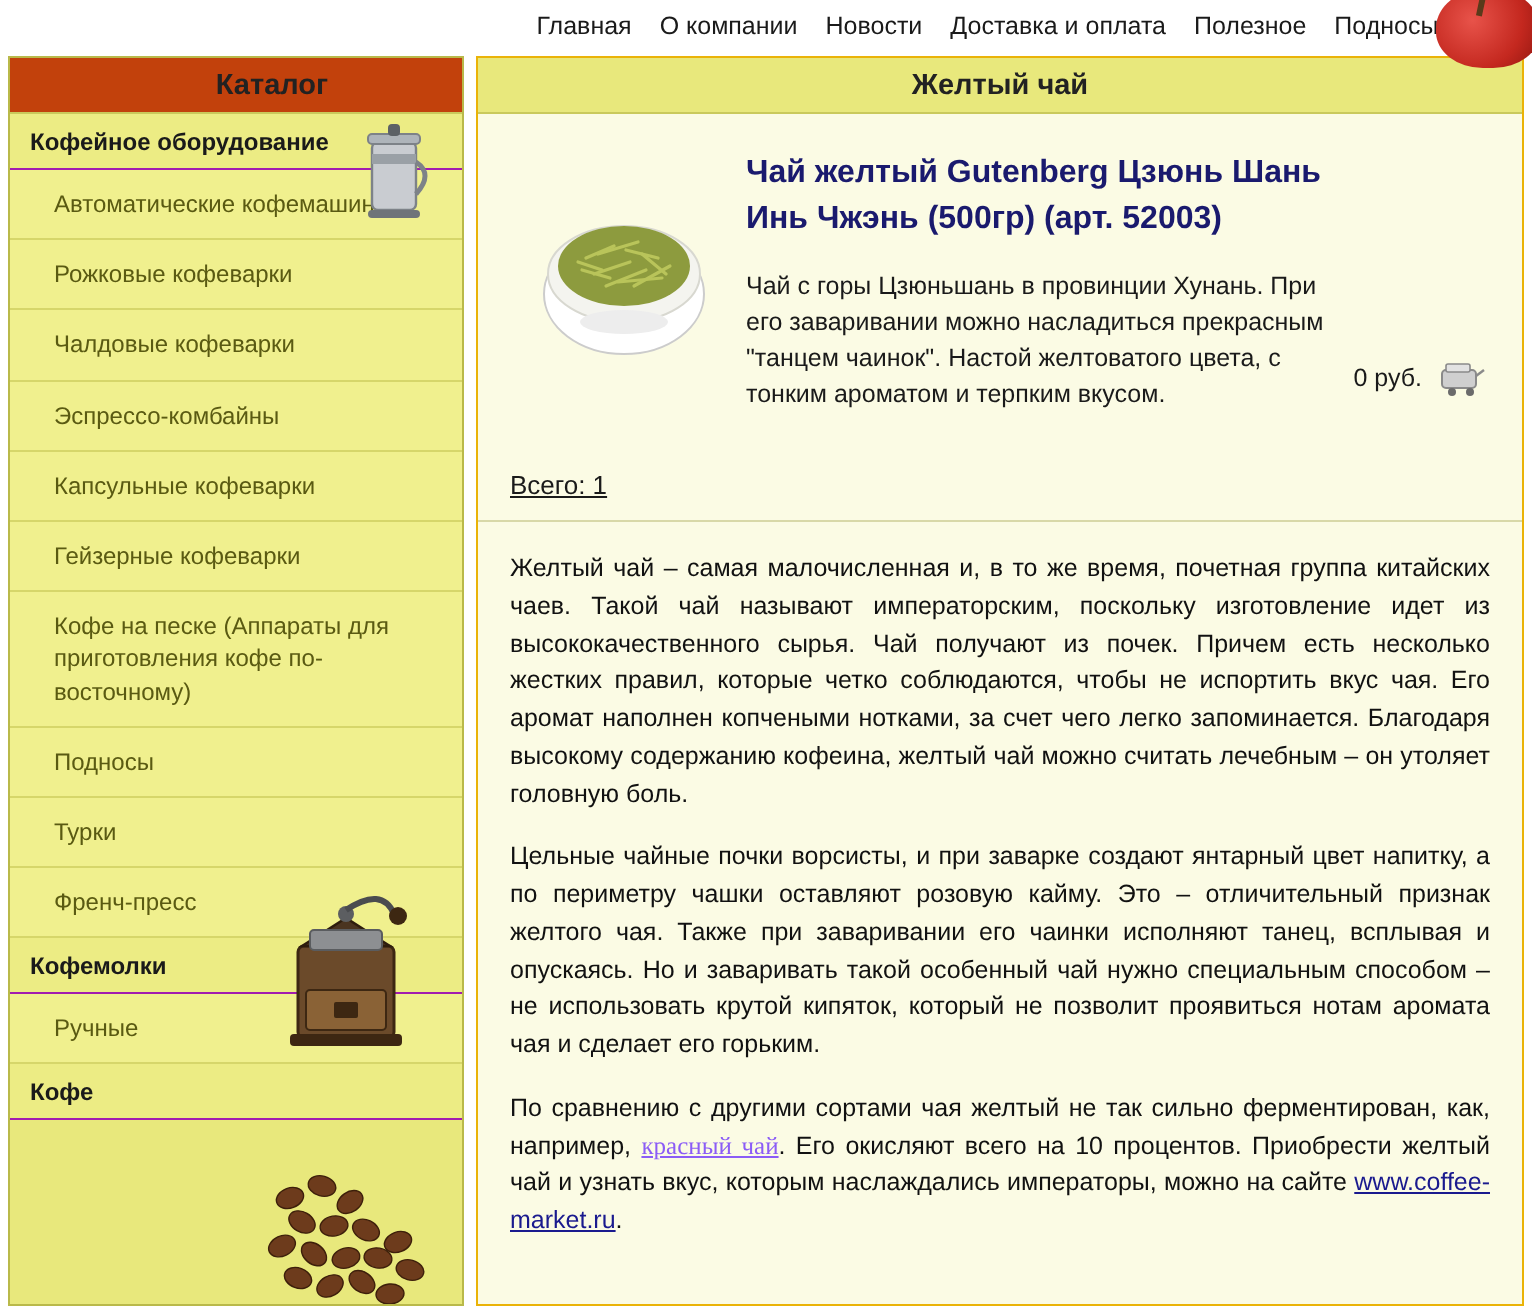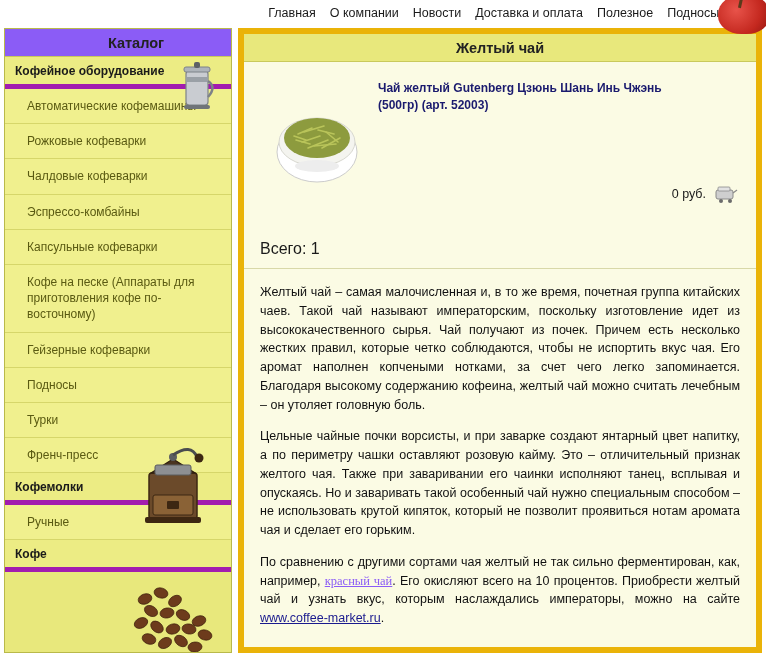--- a/index.html
+++ b/index.html
@@ -63,31 +63,31 @@
     border: 1px solid #b9b94a;
     overflow: hidden;
   }
   .sidebar-title {
     height: 28px;
     line-height: 28px;
     text-align: center;
     font-weight: bold;
     font-size: 14.5px;
     color: #222;
-    background: #8b5cf6;
+    background: #c2410c;
     border-bottom: 1px solid #c9c95c;
     padding-left: 36px;
   }
   .cat-head {
     font-weight: bold;
     font-size: 12px;
     color: #1a1a1a;
     padding: 7px 10px 6px 10px;
     background: #ecec84;
-    border-bottom: 5px solid #a21caf;
+    border-bottom: 1px solid #a21caf;
   }
   .cat-item {
     font-size: 12px;
     color: #5a5a12;
     padding: 9px 10px 9px 22px;
     border-bottom: 1px solid #d6d66a;
     background: #f0f08e;
     line-height: 1.35;
     cursor: pointer;
   }
@@ -112,21 +112,21 @@
     z-index: 3;
   }
 
   
   .content {
     position: absolute;
     top: 28px; left: 238px;
     width: 524px;
     height: 625px;
     background: #fbfbe4;
-    border: 6px solid #eab308;
+    border: 1px solid #eab308;
     overflow: hidden;
   }
   .content-title {
     height: 28px;
     line-height: 28px;
     text-align: center;
     font-weight: bold;
     font-size: 14.5px;
     color: #222;
     background: #e8e87c;
@@ -141,21 +141,21 @@
     position: absolute;
     left: 24px; top: 28px;
     width: 98px; height: 98px;
   }
   .product-body {
     margin-left: 118px;
     margin-right: 78px;
   }
   .product-name {
     font-weight: bold;
-    font-size: 12px;
+    font-size: 16px;
     color: #1a1a6e;
     line-height: 1.45;
     margin-bottom: 14px;
     cursor: pointer;
   }
   .product-desc {
     font-size: 12.5px;
     color: #1a1a1a;
     line-height: 1.42;
   }
@@ -168,23 +168,24 @@
     font-size: 12.5px;
     color: #1a1a1a;
     white-space: nowrap;
   }
   .cart-btn {
     width: 28px; height: 20px;
     cursor: pointer;
   }
   .total-row {
     padding: 8px 16px 10px 16px;
-    font-size: 16px;
+    font-size: 13px;
     color: #1a1a1a;
     border-bottom: 1px solid #d8d8a8;
+    text-decoration: underline;
   }
   .article {
     padding: 14px 16px 16px 16px;
   }
   .article p {
     font-size: 12.5px;
     color: #111;
     text-align: justify;
     line-height: 1.5;
     margin: 0 0 13px 0;
@@ -220,22 +221,22 @@
 
   <div class="sidebar">
     <div class="sidebar-title">Каталог</div>
 
     <div class="cat-head">Кофейное оборудование</div>
     <div class="cat-item">Автоматические кофемашины</div>
     <div class="cat-item">Рожковые кофеварки</div>
     <div class="cat-item">Чалдовые кофеварки</div>
     <div class="cat-item">Эспрессо-комбайны</div>
     <div class="cat-item">Капсульные кофеварки</div>
+    <div class="cat-item">Гейзерные кофеварки</div>
     <div class="cat-item">Кофе на песке (Аппараты для приготовления кофе по-восточному)</div>
-    <div class="cat-item">Гейзерные кофеварки</div>
     <div class="cat-item">Подносы</div>
     <div class="cat-item">Турки</div>
     <div class="cat-item">Френч-пресс</div>
 
     <div class="cat-head">Кофемолки</div>
     <div class="cat-item">Ручные</div>
 
     <div class="cat-head">Кофе</div>
 
     <svg class="deco-pot" viewBox="0 0 48 52">
@@ -299,20 +300,21 @@
           <line x1="36" y1="42" x2="56" y2="36"></line>
           <line x1="54" y1="58" x2="72" y2="48"></line>
           <line x1="26" y1="46" x2="38" y2="50"></line>
           <line x1="58" y1="42" x2="70" y2="52"></line>
         </g>
         <ellipse cx="49" cy="76" rx="22" ry="6" fill="#ededed"></ellipse>
       </svg>
 
       <div class="product-body">
         <div class="product-name">Чай желтый Gutenberg Цзюнь Шань Инь Чжэнь (500гр) (арт. 52003)</div>
+        <div class="product-desc">Чай с горы Цзюньшань в провинции Хунань. При его заваривании можно насладиться прекрасным "танцем чаинок". Настой желтоватого цвета, с тонким ароматом и терпким вкусом.</div>
       </div>
 
       <div class="price-block">
         <span>0 руб.</span>
         <svg class="cart-btn" viewBox="0 0 28 20">
           <rect x="4" y="6" width="17" height="9" rx="2" fill="#cfcfcf" stroke="#8a8a8a" stroke-width="1"></rect>
           <rect x="6" y="3" width="12" height="4" rx="1" fill="#e2e2e2" stroke="#8a8a8a" stroke-width="0.8"></rect>
           <circle cx="9" cy="17" r="2" fill="#6b6b6b"></circle>
           <circle cx="18" cy="17" r="2" fill="#6b6b6b"></circle>
           <path d="M21 9 l4 -3" stroke="#8a8a8a" stroke-width="1.2" fill="none"></path>

